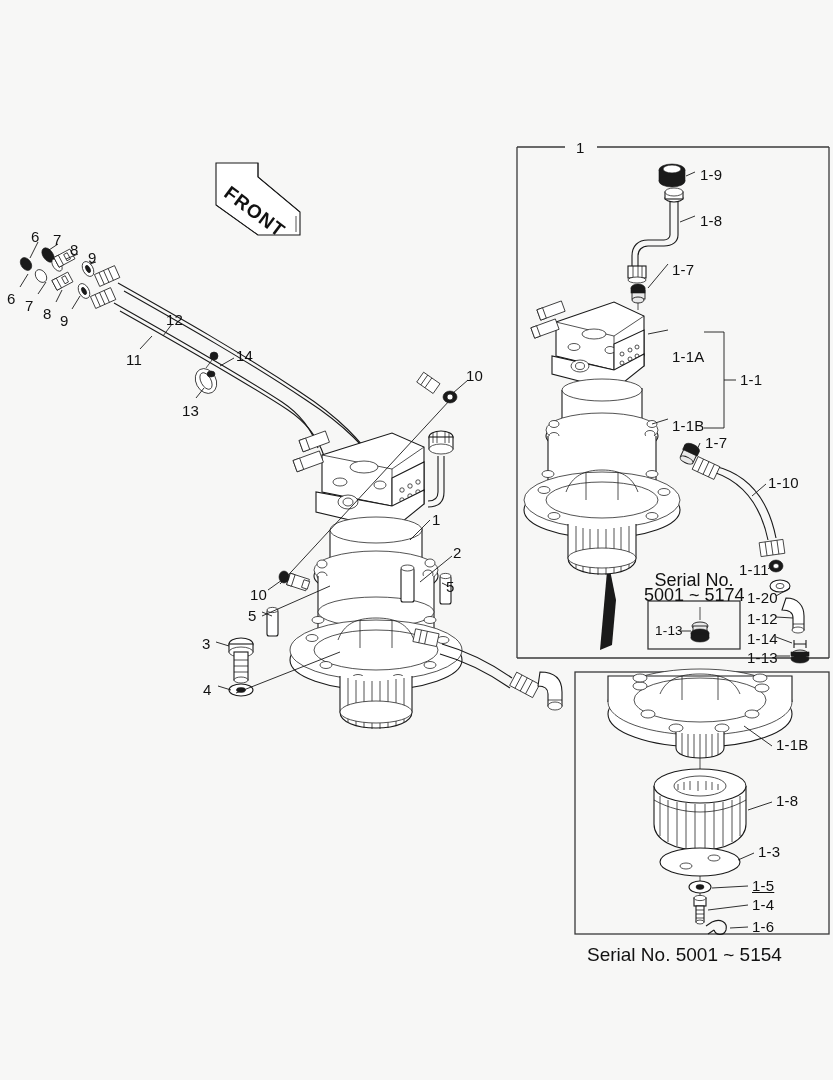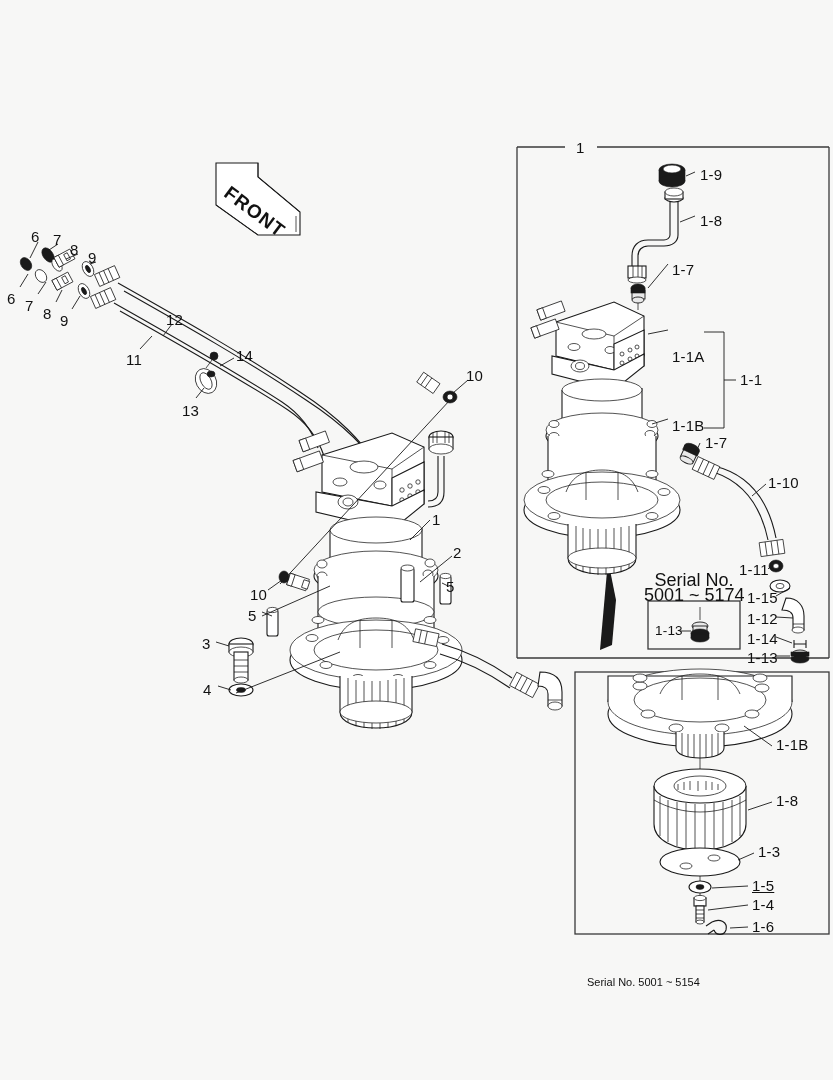--- a/index.html
+++ b/index.html
@@ -553,31 +553,31 @@
 <div class="lbl" style="left:576px;top:139px;">1</div>
 <div class="lbl" style="left:700px;top:166px;">1-9</div>
 <div class="lbl" style="left:700px;top:212px;">1-8</div>
 <div class="lbl" style="left:672px;top:261px;">1-7</div>
 <div class="lbl" style="left:672px;top:328px;margin-top:20px;">1-1A</div>
 <div class="lbl" style="left:740px;top:371px;">1-1</div>
 <div class="lbl" style="left:672px;top:417px;">1-1B</div>
 <div class="lbl" style="left:705px;top:434px;">1-7</div>
 <div class="lbl" style="left:768px;top:474px;">1-10</div>
 <div class="lbl" style="left:739px;top:561px;text-align:center;">1-11</div>
-<div class="lbl" style="left:747px;top:589px;">1-15</div>
+<div class="lbl" style="left:747px;top:589px;">1-20</div>
 <div class="lbl" style="left:747px;top:610px;">1-12</div>
 <div class="lbl" style="left:747px;top:630px;">1-14</div>
 <div class="lbl" style="left:747px;top:649px;">1-13</div>
 
 <div class="cap" style="left:648px;top:570px;width:92px;">Serial No.</div>
 <div class="cap" style="left:644px;top:585px;width:100px;">5001 ~ 5174</div>
 <div class="lbl sm" style="left:655px;top:623px;">1-13</div>
 
 <div class="lbl" style="left:776px;top:736px;">1-1B</div>
 <div class="lbl" style="left:776px;top:792px;">1-8</div>
 <div class="lbl" style="left:758px;top:843px;">1-3</div>
 <div class="lbl" style="left:752px;top:877px;text-decoration:underline;">1-5</div>
 <div class="lbl" style="left:752px;top:896px;">1-4</div>
 <div class="lbl" style="left:752px;top:918px;">1-6</div>
 
-<div class="cap" style="left:575px;top:976px;width:254px;font-size:11px;text-align:left;padding-left:12px;box-sizing:border-box;">Serial No. 5001 ~ 5154</div>
+<div class="cap" style="left:575px;top:944px;width:254px;font-size:19px;text-align:left;padding-left:12px;box-sizing:border-box;">Serial No. 5001 ~ 5154</div>
 
 </div>
 
 </body></html>

